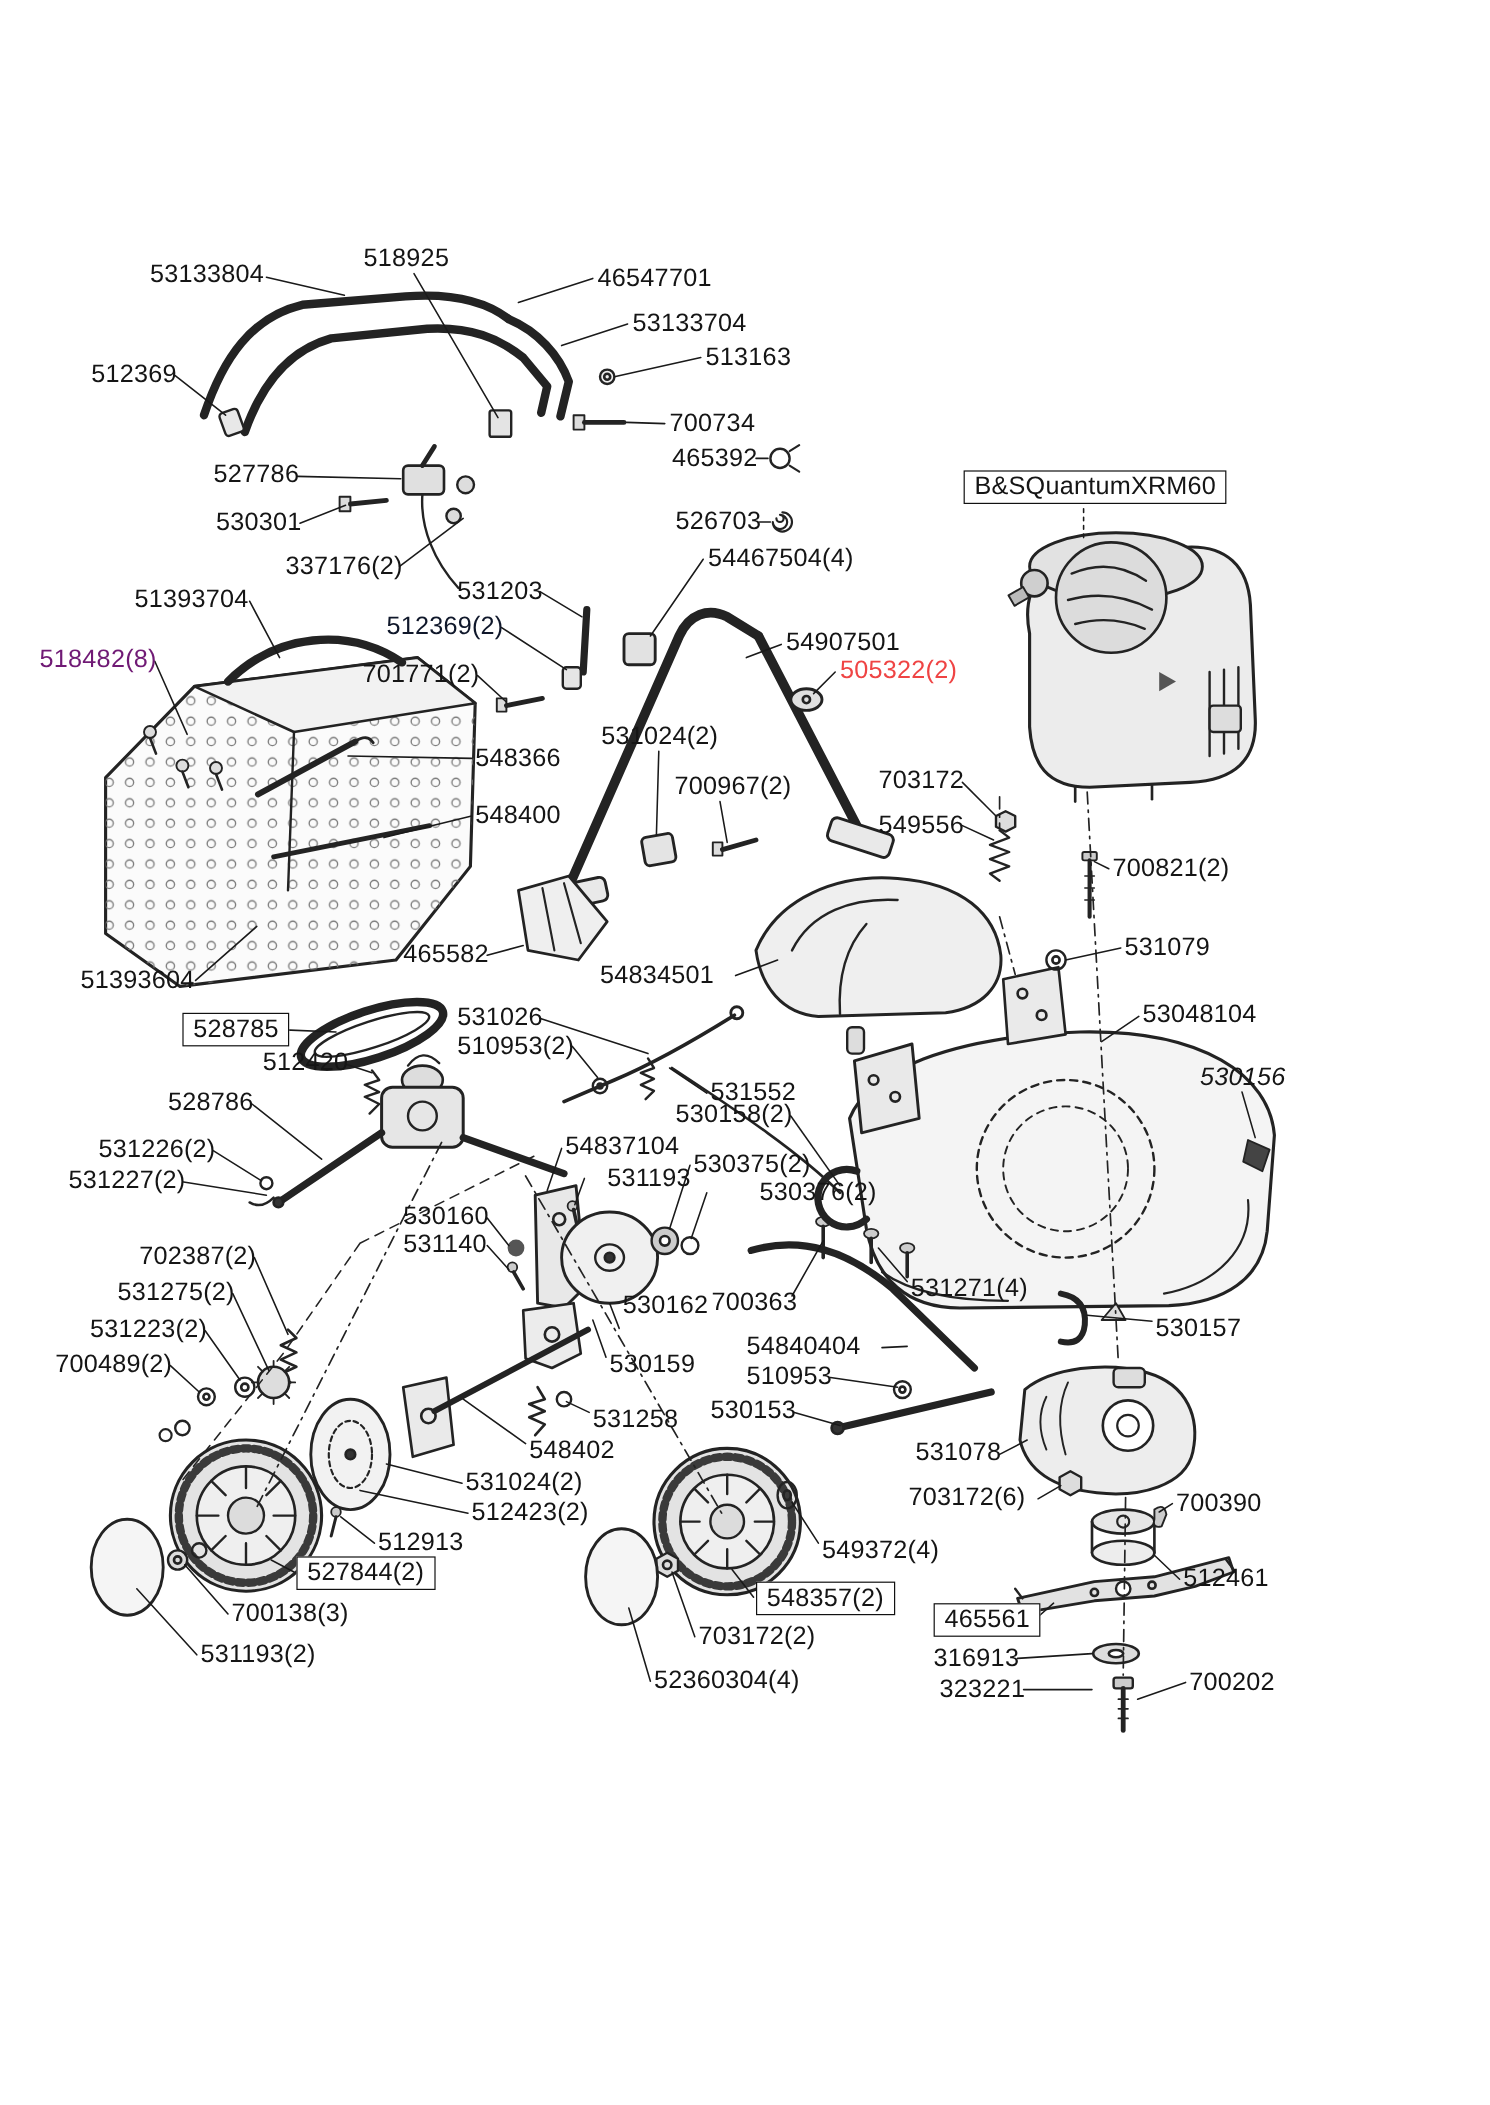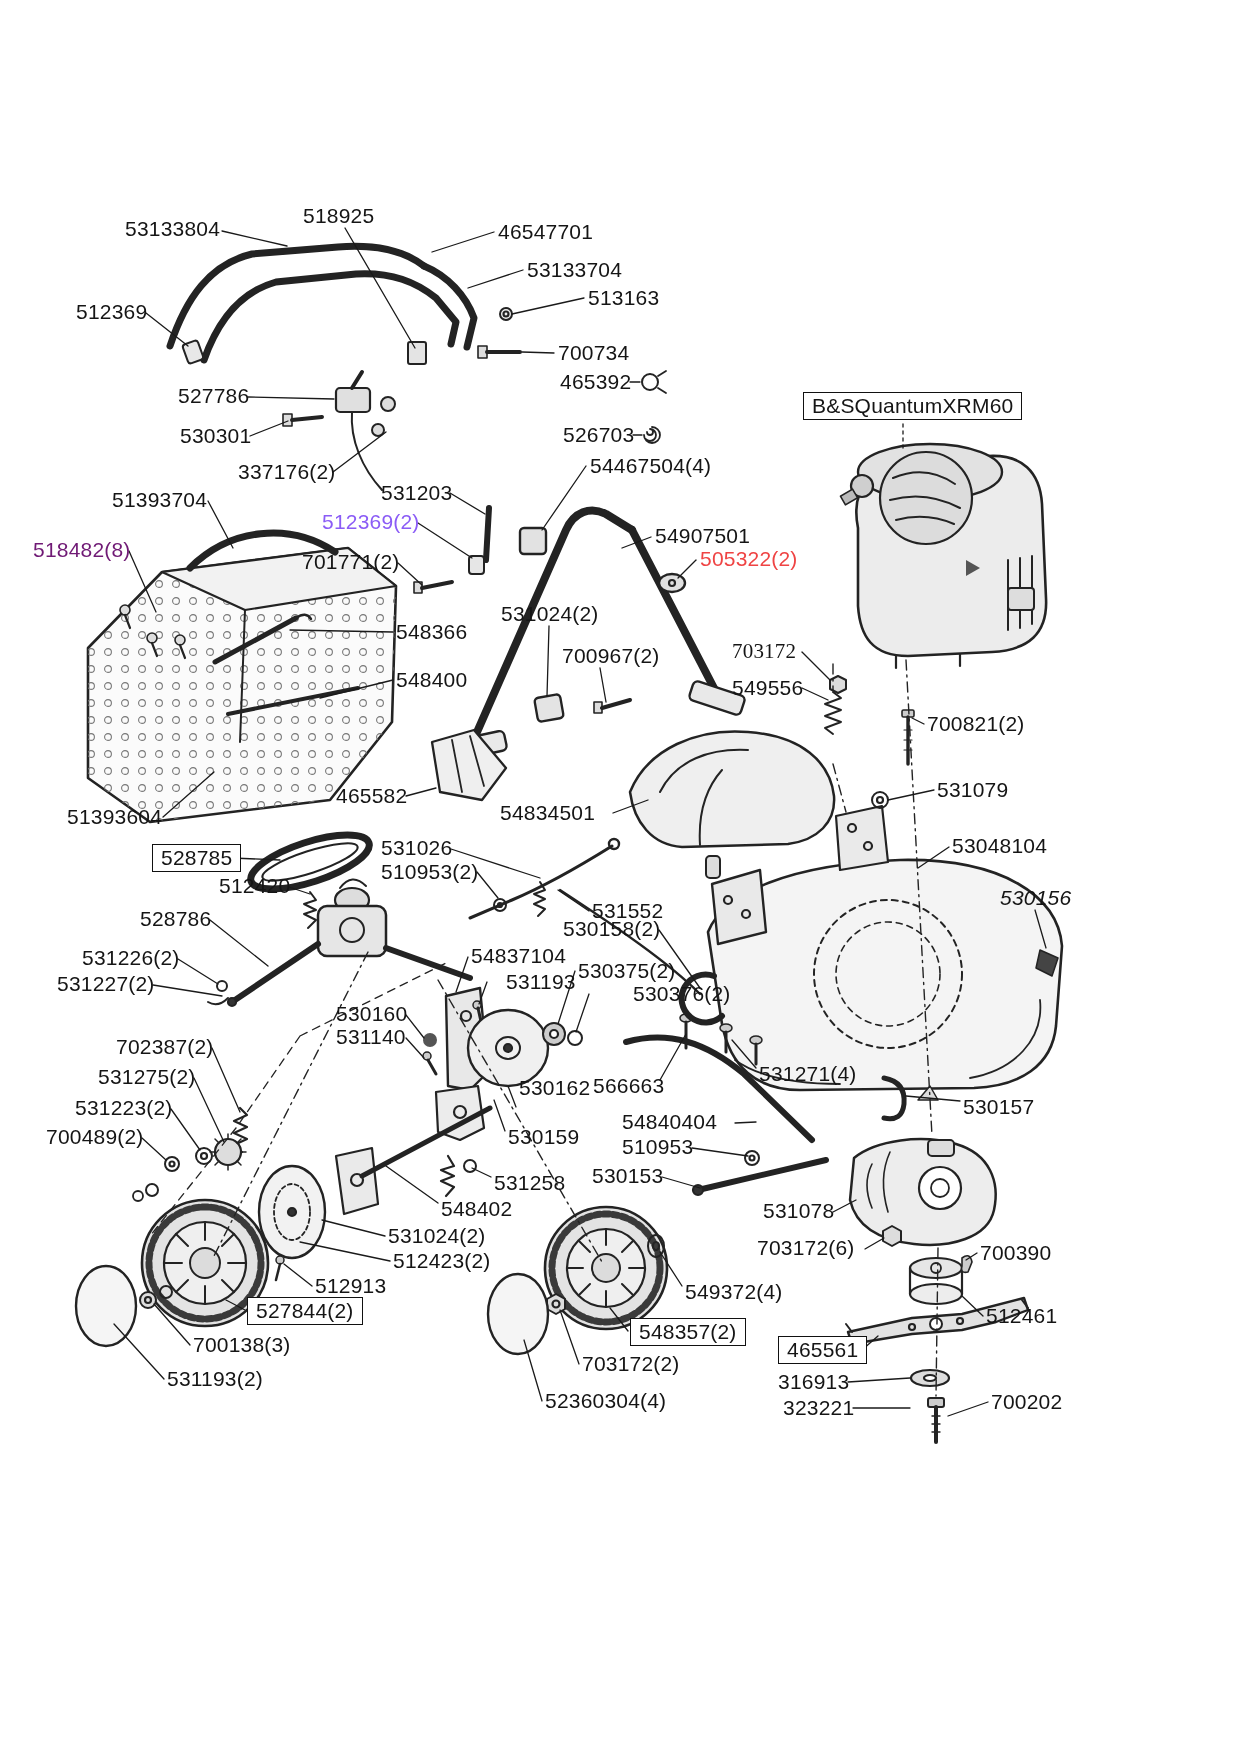--- a/index.html
+++ b/index.html
@@ -419,29 +419,29 @@
       <div class="part-label" style="left: 558px; top: 341px; color: rgb(21, 21, 21);">700734</div>
       <div class="part-label" style="left: 560px; top: 370px; color: rgb(21, 21, 21);">465392</div>
       <div class="part-label" style="left: 178px; top: 384px; color: rgb(21, 21, 21);">527786</div>
       <div class="part-label" style="left: 180px; top: 424px; color: rgb(21, 21, 21);">530301</div>
       <div class="part-label" style="left: 563px; top: 423px; color: rgb(21, 21, 21);">526703</div>
       <div class="part-label" style="left: 238px; top: 460px; color: rgb(21, 21, 21);">337176(2)</div>
       <div class="part-label" style="left: 590px; top: 454px; color: rgb(21, 21, 21);">54467504(4)</div>
       <div class="part-label" style="left: 381px; top: 481px; color: rgb(21, 21, 21);">531203</div>
       <div class="part-label boxed" style="left: 803px; top: 392px; color: rgb(21, 21, 21);">B&amp;SQuantumXRM60</div>
       <div class="part-label" style="left: 112px; top: 488px; color: rgb(21, 21, 21);">51393704</div>
-      <div class="part-label" style="left: 322px; top: 510px; color: #8b5cf6;">512369(2)</div>
+      <div class="part-label" style="left: 322px; top: 510px; color: #0f172a;">512369(2)</div>
       <div class="part-label" style="left: 655px; top: 524px; color: rgb(21, 21, 21);">54907501</div>
       <div class="part-label" style="left: 33px; top: 538px; color: #701a75; text-align: right;">518482(8)</div>
       <div class="part-label" style="left: 302px; top: 550px; color: rgb(21, 21, 21);">701771(2)</div>
       <div class="part-label" style="left: 700px; top: 547px; color: #ef4444;">505322(2)</div>
       <div class="part-label" style="left: 501px; top: 602px; color: rgb(21, 21, 21);">531024(2)</div>
       <div class="part-label" style="left: 396px; top: 620px; color: rgb(21, 21, 21);">548366</div>
       <div class="part-label" style="left: 562px; top: 644px; color: rgb(21, 21, 21);">700967(2)</div>
-      <div class="part-label" style="left: 732px; top: 639px; color: rgb(21, 21, 21); font-family: Liberation Serif, serif;">703172</div>
+      <div class="part-label" style="left: 732px; top: 639px; color: rgb(21, 21, 21);">703172</div>
       <div class="part-label" style="left: 732px; top: 676px; color: rgb(21, 21, 21);">549556</div>
       <div class="part-label" style="left: 396px; top: 668px; color: rgb(21, 21, 21);">548400</div>
       <div class="part-label" style="left: 927px; top: 712px; color: rgb(21, 21, 21);">700821(2)</div>
       <div class="part-label" style="left: 937px; top: 778px; color: rgb(21, 21, 21);">531079</div>
       <div class="part-label" style="left: 336px; top: 784px; color: rgb(21, 21, 21);">465582</div>
       <div class="part-label" style="left: 500px; top: 801px; color: rgb(21, 21, 21);">54834501</div>
       <div class="part-label" style="left: 67px; top: 805px; color: rgb(21, 21, 21);">51393604</div>
       <div class="part-label" style="left: 952px; top: 834px; color: rgb(21, 21, 21);">53048104</div>
       <div class="part-label boxed" style="left: 152px; top: 844px; color: rgb(21, 21, 21);">528785</div>
       <div class="part-label" style="left: 381px; top: 836px; color: rgb(21, 21, 21);">531026</div>
@@ -456,21 +456,21 @@
       <div class="part-label" style="left: 578px; top: 959px; color: rgb(21, 21, 21);">530375(2)</div>
       <div class="part-label" style="left: 57px; top: 972px; color: rgb(21, 21, 21);">531227(2)</div>
       <div class="part-label" style="left: 490px; top: 970px; color: rgb(21, 21, 21); margin-left: 16px;">531193</div>
       <div class="part-label" style="left: 592px; top: 982px; color: rgb(21, 21, 21); margin-left: 41px;">530376(2)</div>
       <div class="part-label" style="left: 336px; top: 1002px; color: rgb(21, 21, 21);">530160</div>
       <div class="part-label" style="left: 336px; top: 1025px; color: rgb(21, 21, 21);">531140</div>
       <div class="part-label" style="left: 116px; top: 1035px; color: rgb(21, 21, 21);">702387(2)</div>
       <div class="part-label" style="left: 98px; top: 1065px; color: rgb(21, 21, 21);">531275(2)</div>
       <div class="part-label" style="left: 759px; top: 1062px; color: rgb(21, 21, 21);">531271(4)</div>
       <div class="part-label" style="left: 75px; top: 1096px; color: rgb(21, 21, 21);">531223(2)</div>
-      <div class="part-label" style="left: 593px; top: 1074px; color: rgb(21, 21, 21);">566663</div>
+      <div class="part-label" style="left: 593px; top: 1074px; color: rgb(21, 21, 21);">700363</div>
       <div class="part-label" style="left: 519px; top: 1076px; color: rgb(21, 21, 21); text-align: right;">530162</div>
       <div class="part-label" style="left: 963px; top: 1095px; color: rgb(21, 21, 21);">530157</div>
       <div class="part-label" style="left: 46px; top: 1125px; color: rgb(21, 21, 21);">700489(2)</div>
       <div class="part-label" style="left: 622px; top: 1110px; color: rgb(21, 21, 21);">54840404</div>
       <div class="part-label" style="left: 508px; top: 1125px; color: rgb(21, 21, 21);">530159</div>
       <div class="part-label" style="left: 622px; top: 1135px; color: rgb(21, 21, 21);">510953</div>
       <div class="part-label" style="left: 494px; top: 1171px; color: rgb(21, 21, 21);">531258</div>
       <div class="part-label" style="left: 592px; top: 1164px; color: rgb(21, 21, 21);">530153</div>
       <div class="part-label" style="left: 763px; top: 1199px; color: rgb(21, 21, 21);">531078</div>
       <div class="part-label" style="left: 441px; top: 1197px; color: rgb(21, 21, 21);">548402</div>

